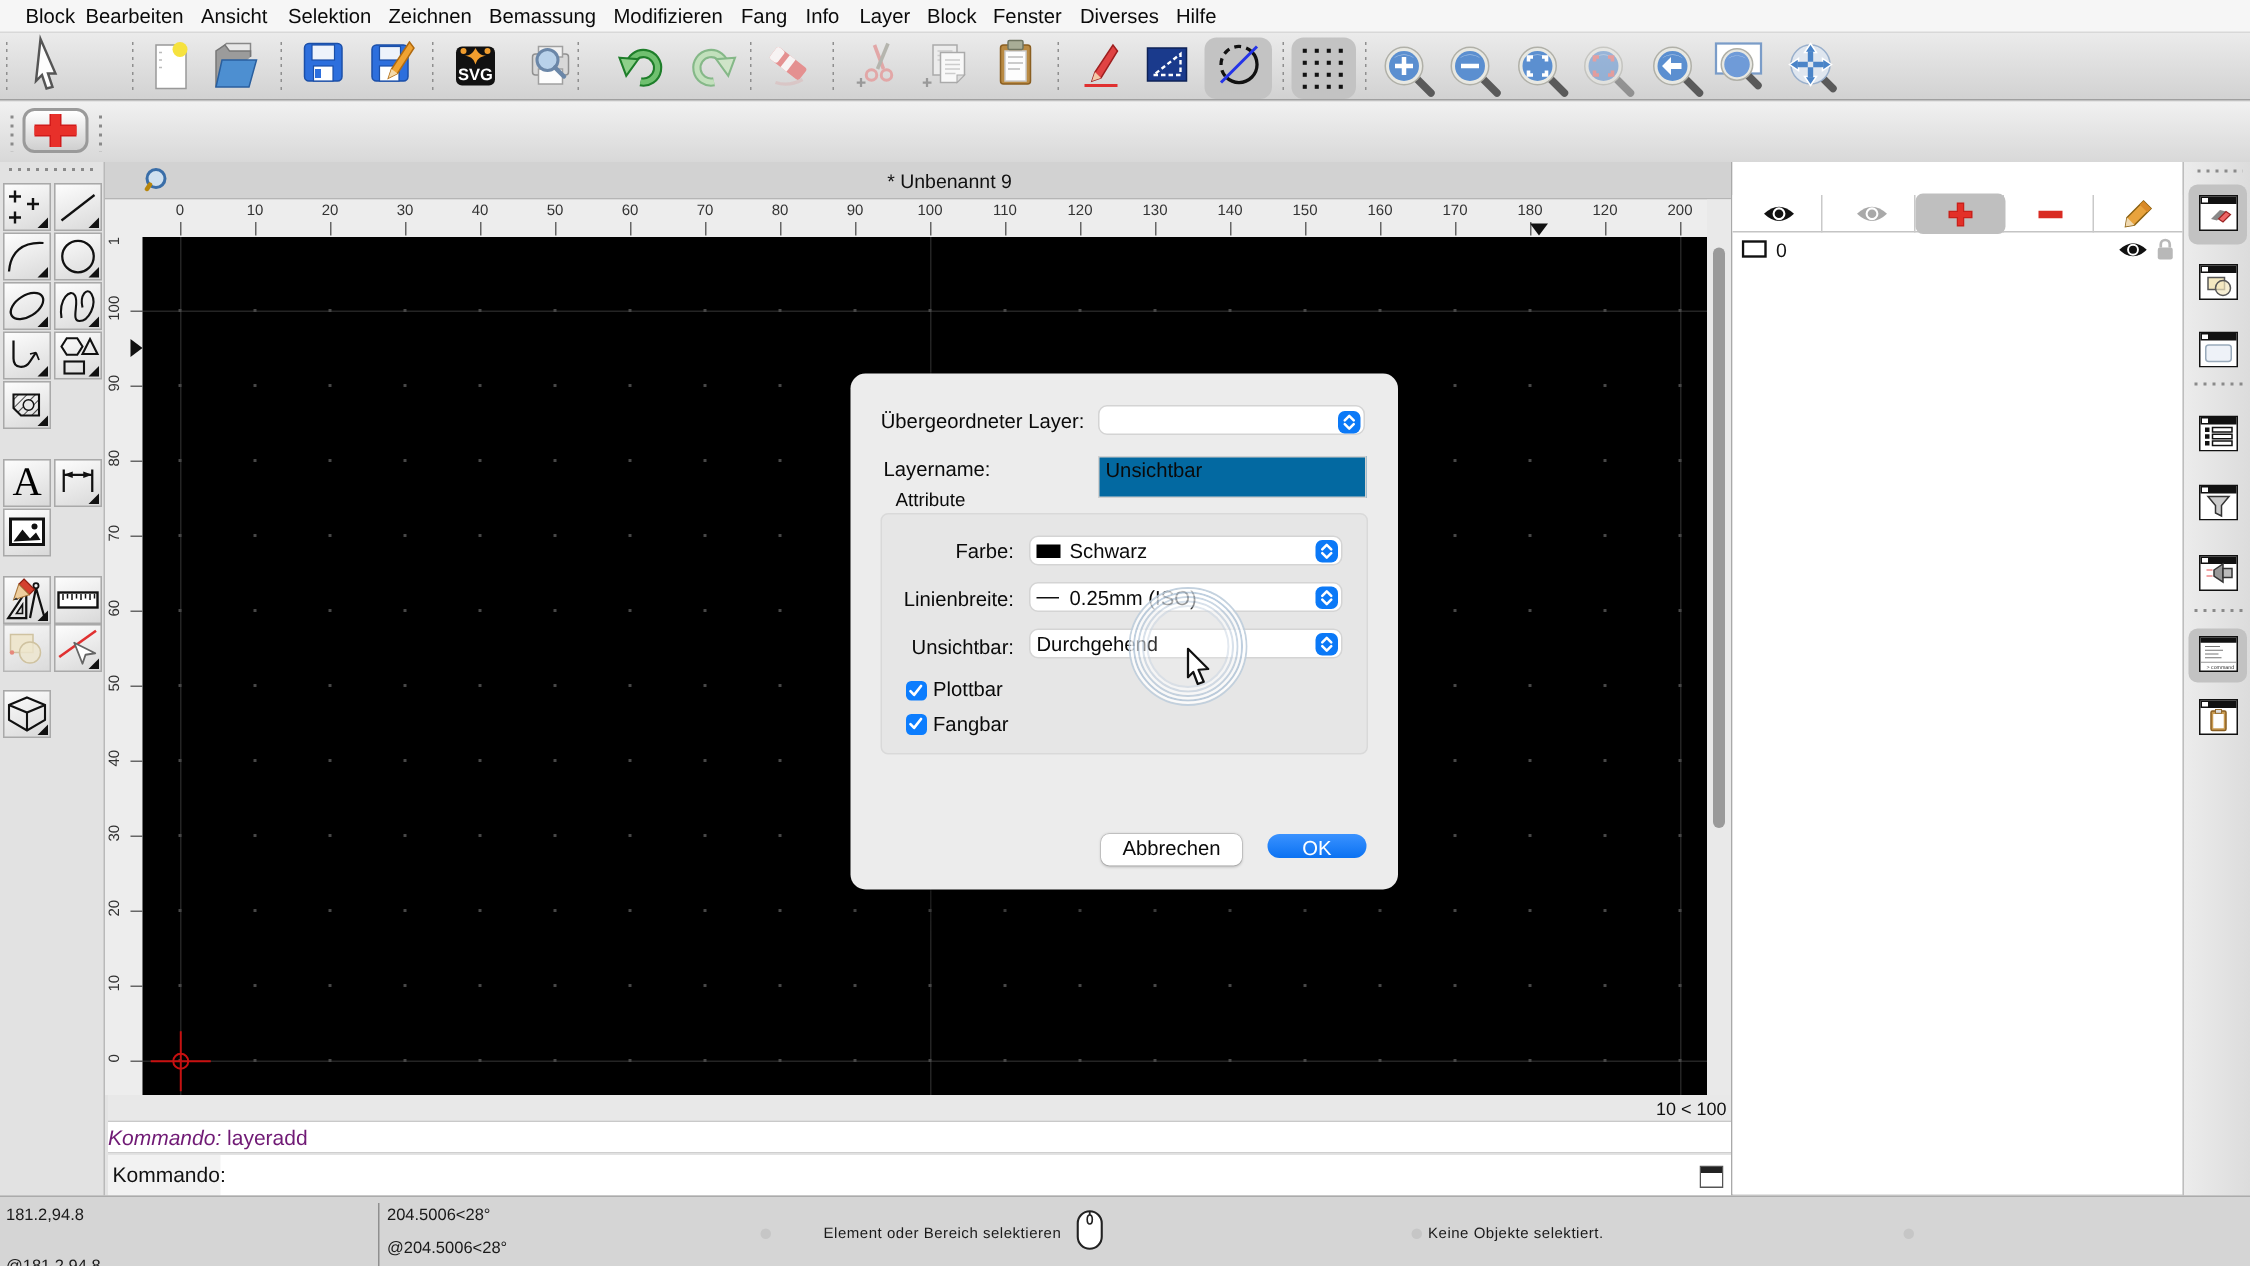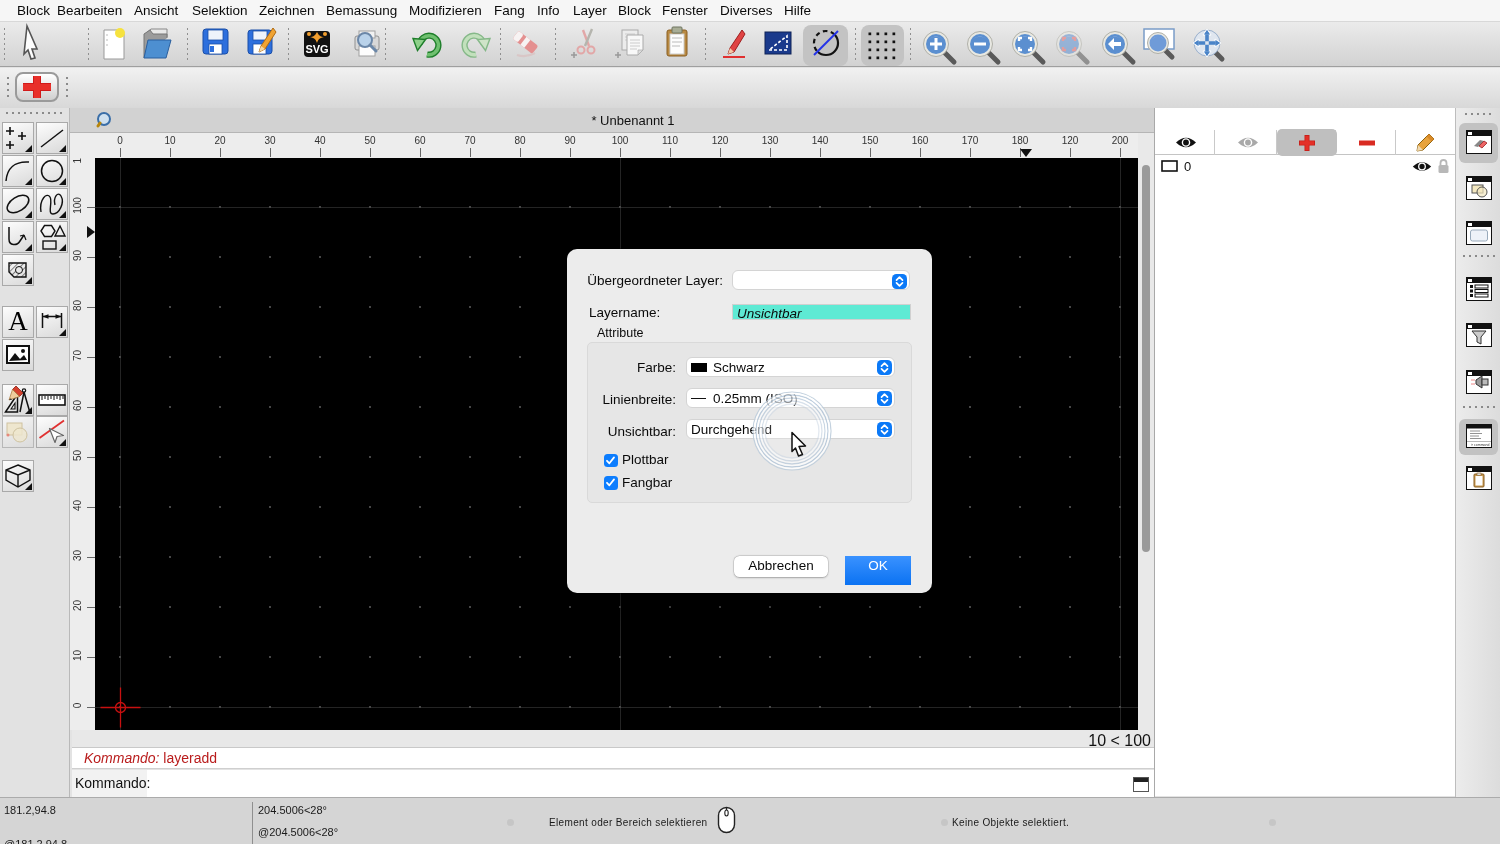--- a/index.html
+++ b/index.html
@@ -51,39 +51,39 @@
   #layerhead { position:absolute; left:0; top:0; width:300px; height:21px; background:linear-gradient(#f5f5f5,#dcdcdc);
     border-bottom:1px solid #c0c0c0; }
   #layerhead .title { position:absolute; left:0; top:4px; width:300px; text-align:center; font-size:12px; color:#111; }
   #layertools { position:absolute; left:0; top:22px; width:300px; height:25px; background:#fff; border-bottom:1px solid #c4c4c4; }
   .ltb { position:absolute; top:0; height:25px; border-right:1px solid #c9c9c9; }
   .lrow { position:absolute; left:0; width:300px; height:21px; font-size:13px; }
   #rstrip { left:1455px; top:108px; width:45px; height:689px; background:linear-gradient(90deg,#ececec,#dcdcdc); border-left:1px solid #bdbdbd; }
   .wicon { position:absolute; left:10px; width:26px; height:24px; }
   .wpress { position:absolute; left:3px; width:39px; height:40px; background:#c2c2c2; border-radius:6px; }
   
-  #gridinfo { left:72px; top:730px; width:1082px; height:17px; background:#e8e8e8; font-size:16px; color:#111; }
+  #gridinfo { left:72px; top:730px; width:1082px; height:17px; background:#e8e8e8; font-size:12px; color:#111; }
   #history { left:72px; top:747px; width:1082px; height:22px; background:#fff; border-top:1px solid #c9c9c9; border-bottom:1px solid #cfcfcf; font-size:14px; }
   #cmdrow { left:72px; top:770px; width:1082px; height:27px; background:#f2f2f2; font-size:14px; color:#111; }
   #cmdfield { position:absolute; left:75px; top:0px; width:1007px; height:27px; background:#fff; }
   #statusbar { left:0; top:797px; width:1500px; height:47px; background:#d5d5d5; border-top:1px solid #ababab;
     font-size:11px; color:#1a1a1a; }
   
   #dialog { left:567px; top:249px; width:365px; height:344px; background:#ececec; border-radius:10px;
     box-shadow:0 0 0 1px rgba(0,0,0,.35), 0 12px 30px rgba(0,0,0,.4); font-size:13.5px; color:#0a0a0a; }
   .combo { position:absolute; background:#fff; border:1px solid #d4d4d4; border-radius:6px; }
   .stepper { position:absolute; right:2px; top:2.5px; width:15px; height:15px; background:#0b79f7; border-radius:4.5px; }
   .dlabel { position:absolute; text-align:right; }
   #groupbox { position:absolute; left:20px; top:92.5px; width:325px; height:161px; background:#e6e6e6;
     border:1px solid #d9d9d9; border-radius:5px; }
   .cbx { position:absolute; width:13.5px; height:13.5px; background:#0c7dfe; border-radius:3.5px; }
   #btn-cancel { position:absolute; left:167px; top:307px; width:94px; height:20.5px; background:#fff; border-radius:5.5px;
     box-shadow:0 0 0 0.5px rgba(0,0,0,.15), 0 0.5px 2px rgba(0,0,0,.25); text-align:center; line-height:20.5px; }
-  #btn-ok { position:absolute; left:278px; top:307px; width:66px; height:29px; background:linear-gradient(#3a92ff,#0b72f2);
-    border-radius:0; color:#fff; text-align:center; line-height:20.5px; }
+  #btn-ok { position:absolute; left:278px; top:307px; width:66px; height:16px; background:linear-gradient(#3a92ff,#0b72f2);
+    border-radius:10px; color:#fff; text-align:center; line-height:20.5px; }
 </style>
 </head>
 <body>
 
 <div class="abs" id="menubar">
   <span style="left:17px">Block</span>
     <span style="left:57px">Bearbeiten</span>
   <span style="left:134px">Ansicht</span>
     <span style="left:192px">Selektion</span>
   <span style="left:259px">Zeichnen</span>
@@ -277,21 +277,21 @@
         <path d="M20 2 v22 M6 13 h28" stroke="#e8302a" stroke-width="6"></path>
       </svg>
   </div>
   <div class="vdots" style="left:66px; top:7px; height:26px;"></div>
 </div>
 <div class="abs" id="tabbar">
   <svg style="position:absolute; left:96px; top:3px;" width="18" height="18" viewBox="0 0 18 18">
     <circle cx="8" cy="8" r="6" fill="#cfe0ef" stroke="#3a6ea8" stroke-width="2"></circle>
     <path d="M4 12 l-2 3" stroke="#b8860b" stroke-width="3" stroke-linecap="round"></path>
   </svg>
-  <div id="tabtitle">* Unbenannt 1</div>
+  <div id="tabtitle">* Unbenannt 9</div>
 </div>
 <div class="abs" id="leftpanel">
   <div class="hdots" style="left:4px; top:4px; width:60px;"></div>
   <div class="toolbtn corner" style="left:2px; top:14px;"><svg width="30" height="30" viewBox="0 0 30 30">
         <path d="M7 4 v8 M3 8 h8 M19 9 v8 M15 13 h8 M7 18 v8 M3 22 h8" stroke="#111" stroke-width="1.6"></path>
       </svg></div>
   <div class="toolbtn corner" style="left:36px; top:14px;"><svg width="30" height="30" viewBox="0 0 30 30">
         <path d="M4 24 L26 7" stroke="#111" stroke-width="1.5"></path>
       </svg></div>
   <div class="toolbtn corner" style="left:2px; top:47px;"><svg width="30" height="30" viewBox="0 0 30 30">
@@ -797,21 +797,21 @@
       <rect x="2" y="2" width="4" height="3" fill="#fff"></rect>
       <rect x="8" y="8" width="10" height="13" rx="1" fill="#c89a50" stroke="#8a5f22"></rect>
       <rect x="9.5" y="10" width="7" height="9.5" fill="#fdfdfd"></rect>
       <rect x="11" y="7" width="4" height="2.5" fill="#ddd" stroke="#8a5f22" stroke-width=".6"></rect>
     </svg>
 </div>
 <div class="abs" id="gridinfo">
     <span style="position:absolute; right:3px; top:2px;">10 &lt; 100</span>
   </div>
 <div class="abs" id="history">
-    <span style="position:absolute; left:12px; top:2px; color:#b91c1c;"><i>Kommando:</i> layeradd</span>
+    <span style="position:absolute; left:0; top:2px; color:#701a75;"><i>Kommando:</i> layeradd</span>
   </div>
 <div class="abs" id="cmdrow">
     <div id="cmdfield"></div>
     <svg style="position:absolute; left:1061px; top:7px;" width="16" height="15" viewBox="0 0 16 15">
       <rect x="0.5" y="0.5" width="15" height="14" fill="#fff" stroke="#555"></rect>
       <rect x="1" y="1" width="14" height="4" fill="#222"></rect>
     </svg>
     <span style="position:absolute; left:3px; top:5px;">Kommando:</span>
   </div>
 <div class="abs" id="statusbar">
@@ -846,21 +846,21 @@
       <circle cx="41" cy="41" r="28.5" stroke="rgba(255,255,255,.5)" stroke-width="1.6"></circle>
     </g>
   </svg>
   <div class="dlabel" style="left:0; top:24px; width:156px;">Übergeordneter Layer:</div>
   <div class="combo" style="left:165px; top:21px; width:178px; height:20px;">
       <div class="stepper"><svg width="15" height="15" viewBox="0 0 15 15">
           <path d="M4.5 6.2 L7.5 3.2 L10.5 6.2 M4.5 8.8 L7.5 11.8 L10.5 8.8" stroke="#fff" stroke-width="1.7" fill="none" stroke-linecap="round" stroke-linejoin="round"></path>
         </svg></div>
     </div>
   <div class="dlabel" style="left:22px; top:56px; width:100px; text-align:left;">Layername:</div>
-  <div style="position:absolute; left:165px; top:54.5px; width:179px; height:16px; background:#5eead4; border:1px solid #d0d0d0;font-style:italic;">
+  <div style="position:absolute; left:165px; top:54.5px; width:179px; height:28px; background:#0369a1; border:1px solid #d0d0d0;">
     <span style="position:absolute; left:4px; top:1px;">Unsichtbar</span>
   </div>
   <div style="position:absolute; left:30px; top:77px; font-size:12.5px;">Attribute</div>
   <div id="groupbox"></div>
   <div class="dlabel" style="left:0; top:111px; width:109px;">Farbe:</div>
   <div class="combo" style="left:119px; top:107.5px; width:209px; height:20.5px;">
     <div style="position:absolute; left:3.5px; top:5.5px; width:16px; height:9px; background:#000;"></div>
     <span style="position:absolute; left:26px; top:2px;">Schwarz</span>
     <div class="stepper"><svg width="15" height="15" viewBox="0 0 15 15">
           <path d="M4.5 6.2 L7.5 3.2 L10.5 6.2 M4.5 8.8 L7.5 11.8 L10.5 8.8" stroke="#fff" stroke-width="1.7" fill="none" stroke-linecap="round" stroke-linejoin="round"></path>

